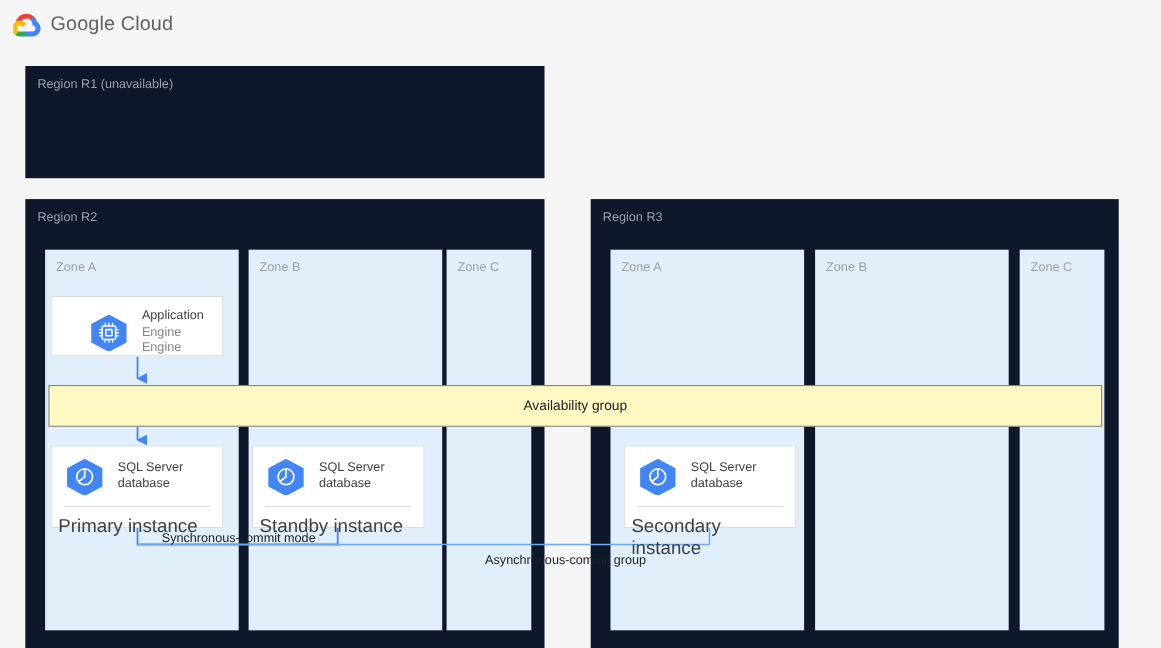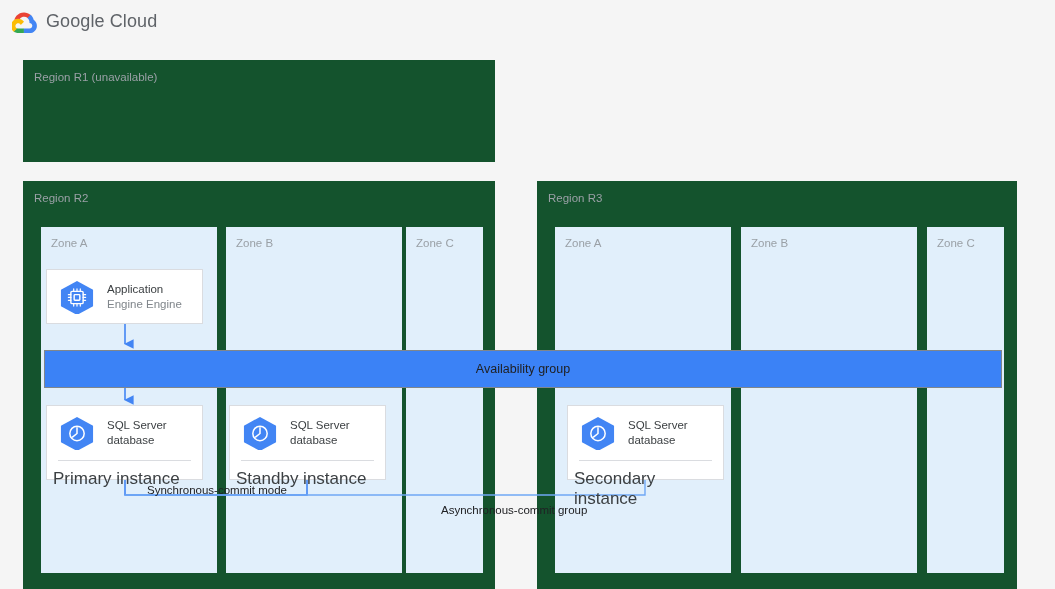--- a/index.html
+++ b/index.html
@@ -40,21 +40,21 @@
   #canvas {
     position: absolute;
     left: 0; top: 44px;
     width: 1055px; height: 545px;
     background: #f5f5f5;
   }
 
   
   .region {
     position: absolute;
-    background: #14532d;
+    background: #0f172a;
   }
   .region-label {
     position: absolute;
     left: 11px; top: 11px;
     font-size: 11.5px;
     color: #9aa0a6;
     white-space: nowrap;
   }
   #region-r1 { left: 23px; top: 16px;  width: 472px; height: 102px; }
   #region-r2 { left: 23px; top: 137px; width: 472px; height: 436px; }
@@ -114,31 +114,31 @@
     background: #dadce0;
     margin: 0 11px;
   }
   .card-footer {
     font-size: 17px;
     color: #3c4043;
     text-align: left;
     padding: 8px 6px 9px;
   }
 
-  #card-application  { left: 46px;  top: 225px; width: 157px; height: 55px; }
+  #card-application  { left: 46px;  top: 225px; width: 157px; height: 55px; padding-left: 22px; }
   #card-db-primary   { left: 46px;  top: 361px; width: 157px; height: 75px; }
   #card-db-standby   { left: 229px; top: 361px; width: 157px; height: 75px; }
   #card-db-secondary { left: 567px; top: 361px; width: 157px; height: 75px; }
 
   
   #availability-group {
     position: absolute;
     left: 44px; top: 306px;
     width: 958px; height: 38px;
-    background: #3b82f6;
+    background: #fef9c3;
     border: 1px solid #80868b;
     box-sizing: border-box;
     display: flex;
     align-items: center;
     justify-content: center;
     font-size: 12.5px;
     color: #202124;
   }
 
   

